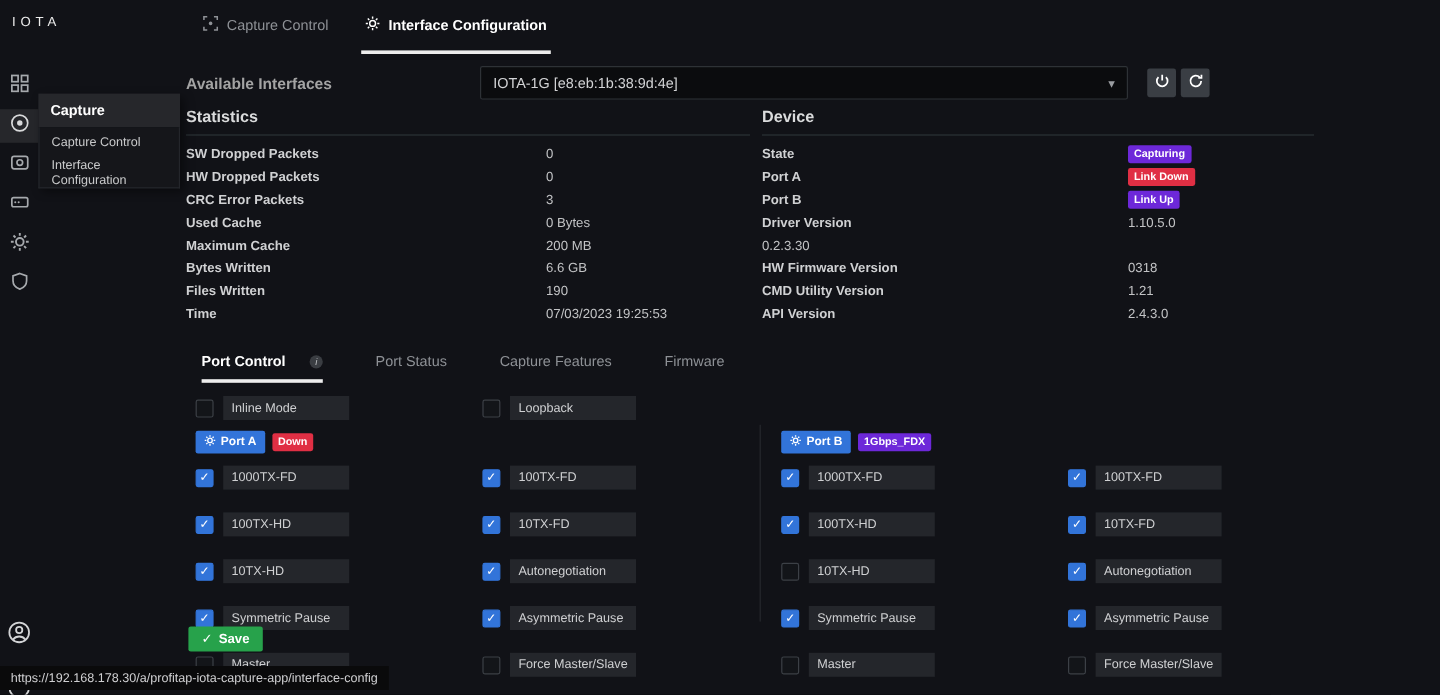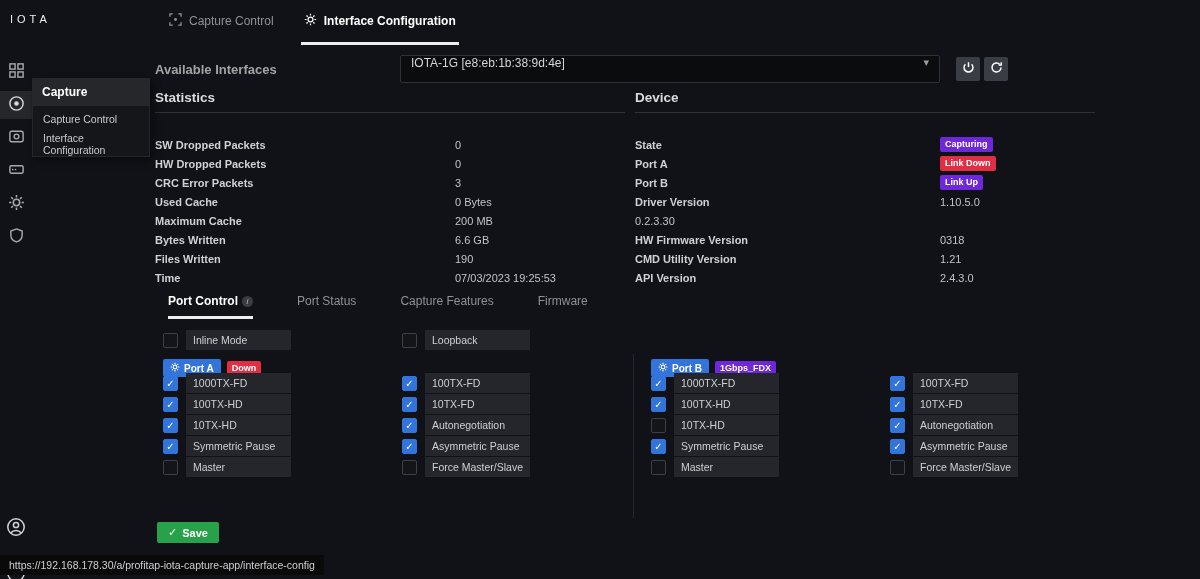--- a/index.html
+++ b/index.html
@@ -25,53 +25,53 @@
 
   
   .topnav{position:absolute;left:166px;top:0;height:45px;display:flex;gap:24px}
   .tab{display:flex;align-items:center;gap:7px;font-size:12px;color:#8e9196;border-bottom:3px solid transparent;padding:0 3px;cursor:pointer}
   .tab.active{color:#fff;font-weight:bold;border-bottom-color:#ededed}
   .tab svg{width:13px;height:13px}
 
   
   .main{position:absolute;left:155px;top:48px;width:940px;height:512px}
   .if-label{position:absolute;left:0;top:14px;font-size:13px;font-weight:bold;color:#a3a3a3}
-  .select{position:absolute;left:245px;top:7px;width:540px;height:28px;background:#0b0c0e;border:1px solid #2e3236;border-radius:2px;display:flex;justify-content:space-between;padding:0 10px;font-size:12px;color:#d3d4d6;cursor:pointer}
+  .select{position:absolute;left:245px;top:7px;width:540px;height:28px;background:#0b0c0e;border:1px solid #2e3236;border-radius:2px;display:flex;align-items:center;justify-content:space-between;padding:0 10px;font-size:12px;color:#d3d4d6;cursor:pointer}
   .chev{color:#9a9da1;font-size:11px}
   .iconbtn{position:absolute;top:9px;width:24px;height:24px;background:#3a3e44;border:none;border-radius:2px;display:flex;align-items:center;justify-content:center;cursor:pointer}
   .iconbtn svg{width:13px;height:13px}
   .btn-power{left:801px}.btn-refresh{left:829px}
 
   .section-title{font-size:13.5px;font-weight:bold;color:#dadbdc;padding-bottom:7px;border-bottom:1px solid #2c3236}
   .stats{position:absolute;left:0;top:42px;width:470px}
   .devicep{position:absolute;left:480px;top:42px;width:460px}
-  .rows{margin-top:22px}
+  .rows{margin-top:6px}
   .row{display:flex;align-items:center;height:19px;font-size:11px}
   .rl{width:300px;font-weight:bold;color:#d0d1d3}
   .devicep .rl{width:305px}
   .rv{color:#c2c3c5}
   .badge{font-size:9px;font-weight:bold;color:#fff;padding:2px 5px;border-radius:2px;line-height:1.2}
   .c-green{background:#6d28d9}.c-red{background:#e02f44}
 
   
   .port-tabs{position:absolute;left:0;top:246px;display:flex;gap:44px;padding-left:13px}
-  .ptab{font-size:12px;color:#8e9196;padding-bottom:8px;border-bottom:3px solid transparent;display:flex;gap:4px;align-items:center;cursor:pointer}
+  .ptab{font-size:12px;color:#8e9196;padding-bottom:8px;border-bottom:3px solid transparent;display:flex;gap:20px;align-items:center;cursor:pointer}
   .ptab.active{color:#fff;font-weight:bold;border-bottom-color:#ededed}
   .info{width:11px;height:11px;border-radius:50%;background:#3a3d42;color:#bdbfc2;font-size:8px;display:inline-flex;align-items:center;justify-content:center;font-weight:normal;font-style:italic}
 
   
   .cb-area{position:absolute;left:0;top:278px;width:940px;height:232px}
   .vdiv{position:absolute;left:478px;top:28px;height:164px;border-left:1px solid #26282d}
   .cb{display:flex;align-items:center;width:128px;height:20px;cursor:pointer}
   .cb .box{width:15px;height:15px;border:1px solid #3c4046;background:#131519;border-radius:2px;flex:none;display:flex;align-items:center;justify-content:center;font-size:10px;color:#fff}
   .cb.checked .box{background:#3274d9;border-color:#3274d9}
   .cb.checked .box::after{content:"✓"}
   .cbl{flex:1;margin-left:8px;background:#24262b;height:20px;line-height:20px;padding:0 7px;font-size:10.5px;color:#cfd0d2;white-space:nowrap;overflow:hidden}
   .cb-abs{position:absolute;top:4px}
-  .cb-col{position:absolute;top:47px;display:flex;flex-direction:column;gap:1px}
+  .cb-col{position:absolute;top:62px;display:flex;flex-direction:column;gap:19px}
   .pos-c1{left:8px}.pos-c2{left:247px}.pos-c3{left:496px}.pos-c4{left:735px}
   .badges{position:absolute;top:33px;display:flex;align-items:center;gap:6px}
   .portbadge{background:#3274d9;color:#fff;font-size:10px;font-weight:bold;padding:3px 7px;border-radius:2px;display:flex;align-items:center;gap:4px;cursor:pointer}
   .portbadge svg{width:10px;height:10px}
   .statusbadge{font-size:9px;font-weight:bold;color:#fff;padding:3px 5px;border-radius:2px;line-height:1}
   .save{position:absolute;left:2px;top:196px;background:#27a24b;border:none;color:#fff;font-size:11px;font-weight:bold;padding:4px 11px;border-radius:2px;display:flex;align-items:center;gap:5px;cursor:pointer;font-family:inherit}
 
   
   .statusbar{position:absolute;left:0;top:555px;background:#0a0a0b;color:#cfcfd1;font-size:10.5px;padding:4px 9px;z-index:9}
 </style>

